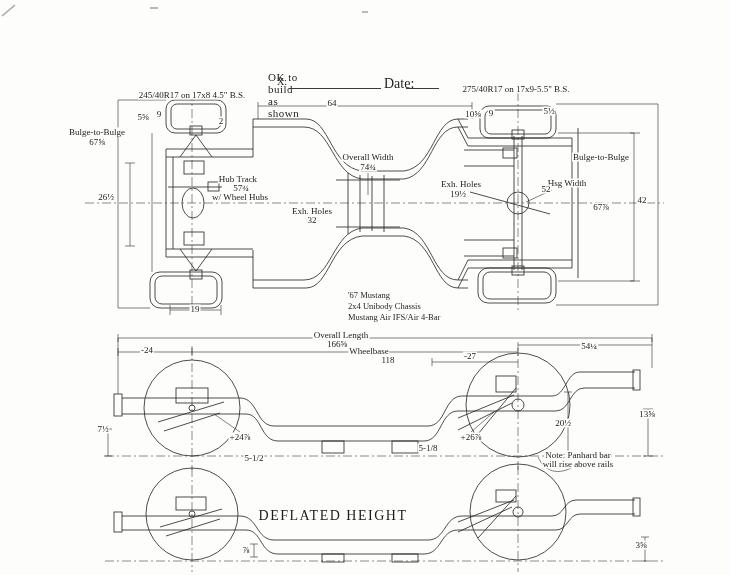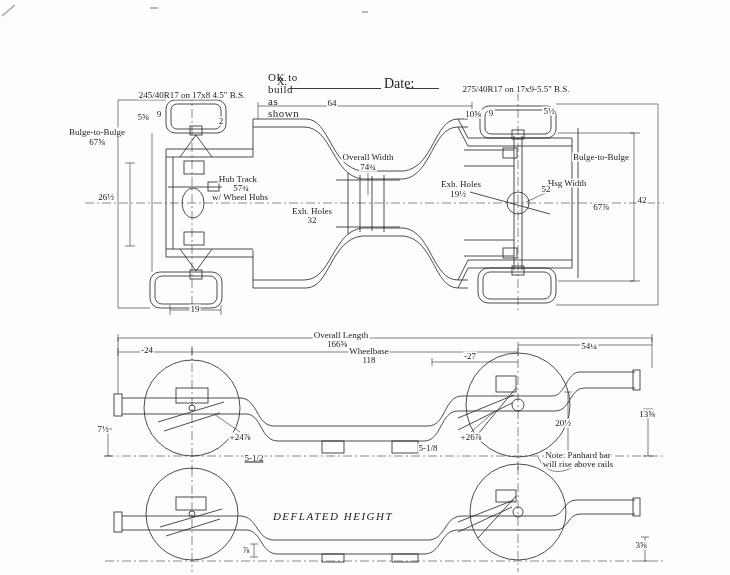--- a/index.html
+++ b/index.html
@@ -12,21 +12,21 @@
   svg *{stroke:#2d2d2d; fill:none; stroke-width:.85; stroke-linecap:butt;}
   svg .thin *, svg .thin{stroke-width:.6;}
   svg .cl{stroke-width:.55; stroke-dasharray:9 3 2 3;}
   svg .artifact{stroke:#a8a8a4; stroke-width:1.6;}
   #labels{position:absolute; left:0; top:0; width:730px; height:575px; z-index:2;}
   .lbl{
     position:absolute; transform:translate(-50%,-50%);
     font:9px "Liberation Serif", serif; line-height:1; white-space:nowrap;
     background:#fdfdfb; padding:0 1px; color:#1c1c1c;
   }
-  .lbl.big{font-size:11px; letter-spacing:1.5px;font-style:italic;}
+  .lbl.big{font-size:14px; letter-spacing:1.5px;}
   .approval{position:absolute; z-index:3; font-family:"Liberation Serif", serif;}
   .ok{position:absolute; left:268px; top:58px; font-size:11px; letter-spacing:.5px;margin-top:13px;}
   .xl{position:absolute; left:277px; top:76px; font-size:10px;}
   .dl{position:absolute; left:384px; top:76px; font-size:14px;}
   .sig-line{position:absolute; left:289px; top:74px; width:92px; height:14px; border-bottom:1px solid #3a3a3a;}
   .date-line{position:absolute; left:406px; top:74px; width:33px; height:14px; border-bottom:1px solid #3a3a3a;}
   .caption{position:absolute; left:348px; top:290px; z-index:3; font-size:8.5px; line-height:1.3; white-space:nowrap;}
 </style>
 </head>
 <body>
@@ -203,40 +203,45 @@
       <div class="lbl" style="left: 238px; top: 179px;">Hub Track</div>
       <div class="lbl" style="left: 241px; top: 188px;">57¾</div>
       <div class="lbl" style="left: 240px; top: 197px;">w/ Wheel Hubs</div>
       <div class="lbl" style="left: 312px; top: 211px;">Exh. Holes</div>
       <div class="lbl" style="left: 312px; top: 220px;">32</div>
       <div class="lbl" style="left: 106px; top: 197px;">26½</div>
       <div class="lbl" style="left: 195px; top: 309px;">19</div>
       <div class="lbl" style="left: 341px; top: 335px;">Overall Length</div>
       <div class="lbl" style="left: 337px; top: 344px;">166⅝</div>
       <div class="lbl" style="left: 369px; top: 351px;">Wheelbase</div>
-      <div class="lbl" style="left: 369px; top: 360px; text-align: right;">118</div>
+      <div class="lbl" style="left: 388px; top: 360px; text-align: right;">118</div>
       <div class="lbl" style="left: 147px; top: 350px; text-align: center;">-24</div>
       <div class="lbl" style="left: 470px; top: 356px;">-27</div>
       <div class="lbl" style="left: 589px; top: 346px; text-align: center;">54¼</div>
       <div class="lbl" style="left: 647px; top: 414px;">13⅝</div>
       <div class="lbl" style="left: 103px; top: 429px;">7½</div>
       <div class="lbl" style="left: 240px; top: 437px;">+24⅞</div>
-      <div class="lbl" style="left: 254px; top: 458px; text-decoration: underline;">5-1/2</div>
+      <div class="lbl" style="left: 254px; top: 458px;">5-1/2</div>
       <div class="lbl" style="left: 471px; top: 437px;">+26⅞</div>
       <div class="lbl" style="left: 563px; top: 423px;">20½</div>
       <div class="lbl" style="left: 428px; top: 448px;">5-1/8</div>
       <div class="lbl" style="left: 578px; top: 455px;">Note: Panhard bar</div>
       <div class="lbl" style="left: 578px; top: 464px;">will rise above rails</div>
       <div class="lbl big" style="left: 333px; top: 516px;">DEFLATED HEIGHT</div>
       <div class="lbl" style="left: 246px; top: 550px;">⅞</div>
       <div class="lbl" style="left: 641px; top: 545px;">3⅝</div>
     </div>
 
   <div class="approval">
     <div class="ok">OK to build as shown</div>
     <span class="xl">X:</span>
     <div class="sig-line"></div>
     <span class="dl">Date:</span>
     <div class="date-line"></div>
   </div>
 
+  <div class="caption">
+    <div>'67 Mustang</div>
+    <div>2x4 Unibody Chassis</div>
+    <div>Mustang Air IFS/Air 4-Bar</div>
+  </div>
 
 </div>
 
 </body></html>

